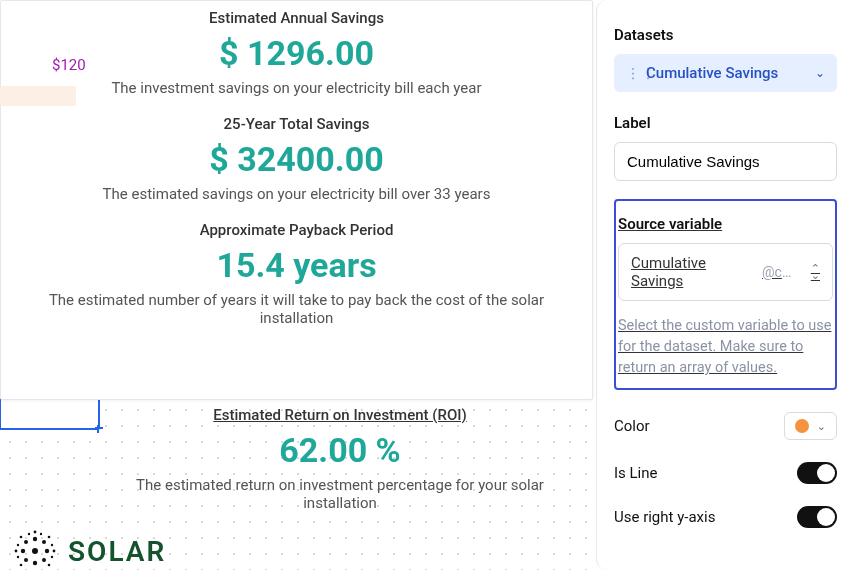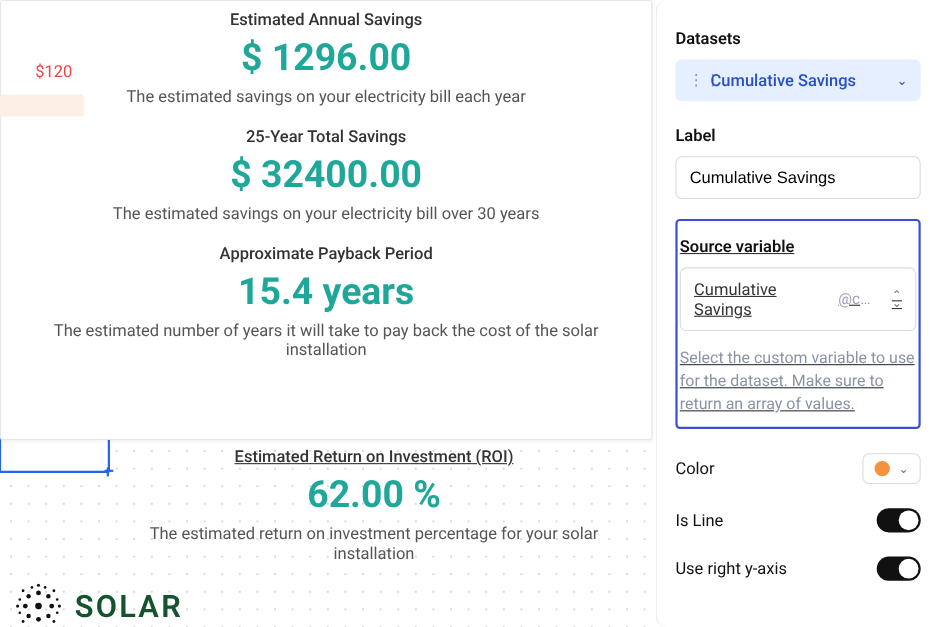--- a/index.html
+++ b/index.html
@@ -132,22 +132,22 @@
   .topleft-chip {
     position:absolute;
     left: 0; top: 86px;
     width: 76px; height: 20px;
     background: #fcefe6;
     border-radius: 2px;
     z-index:3;
   }
   .topleft-price {
     position:absolute;
-    left: 32px; top: 56px;
-    color:#ef4444;
+    left: 52px; top: 56px;
+    color:#a21caf;
     font-size: 15px;
     z-index:3;
   }
 
   
   .logo {
     position:absolute;
     left: 12px; bottom: -4px;
     display:flex; align-items:center; gap:10px;
     z-index:1;
@@ -257,26 +257,26 @@
       <div>5,000</div>
       <div>0</div>
     </div>
     <div class="chart-xlabel">ar 25</div>
   </div>
 
   <div class="stats-card">
     <div class="stat-block">
       <div class="stat-title">Estimated Annual Savings</div>
       <div class="stat-value">$ 1296.00</div>
-      <div class="stat-desc">The estimated savings on your electricity bill each year</div>
+      <div class="stat-desc">The investment savings on your electricity bill each year</div>
     </div>
     <div class="stat-block">
       <div class="stat-title">25-Year Total Savings</div>
       <div class="stat-value">$ 32400.00</div>
-      <div class="stat-desc">The estimated savings on your electricity bill over 30 years</div>
+      <div class="stat-desc">The estimated savings on your electricity bill over 33 years</div>
     </div>
     <div class="stat-block">
       <div class="stat-title">Approximate Payback Period</div>
       <div class="stat-value">15.4 years</div>
       <div class="stat-desc">The estimated number of years it will take to pay back the cost of the solar installation</div>
     </div>
   </div>
 
   <div class="below-card">
     <div class="stat-title">Estimated Return on Investment (ROI)</div>

